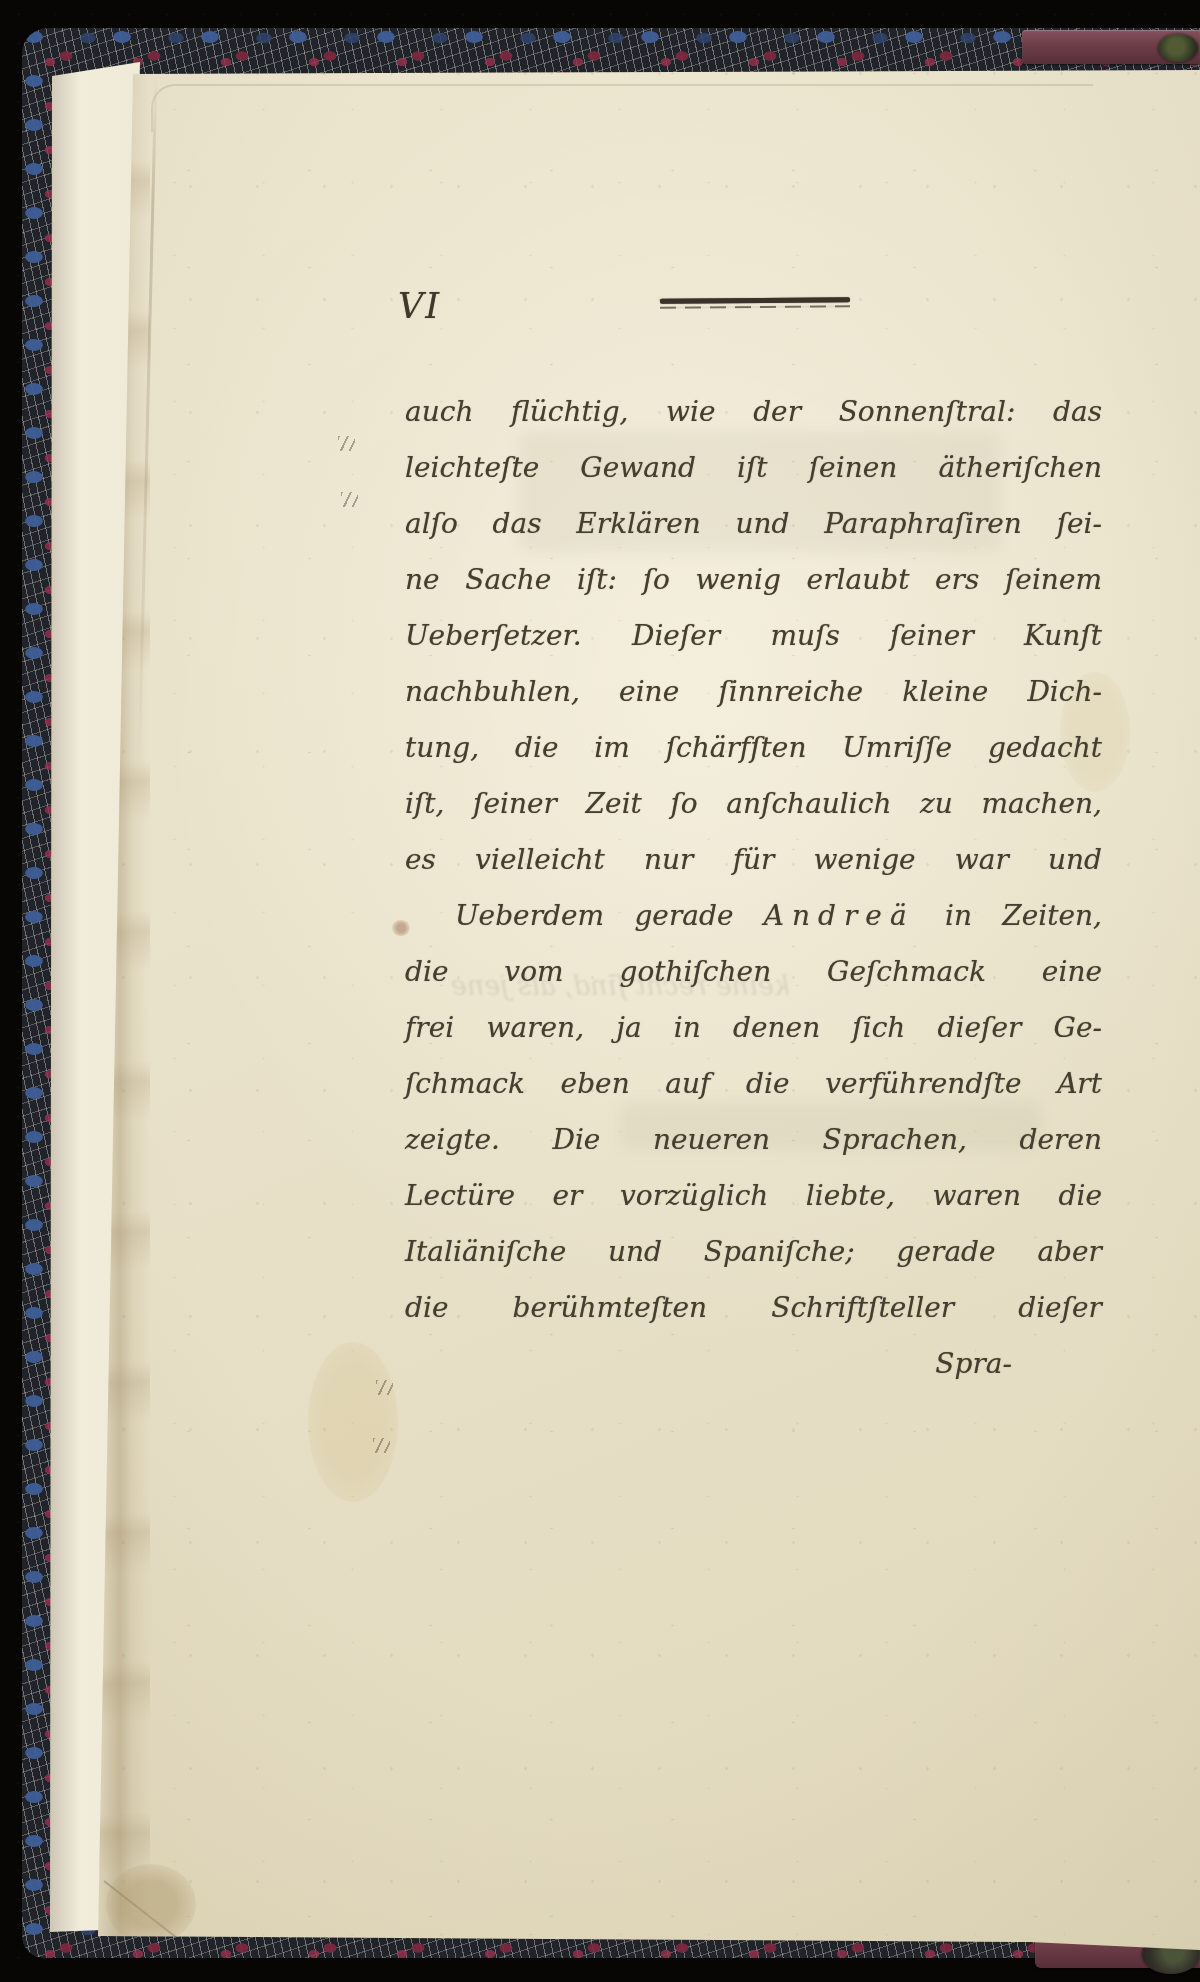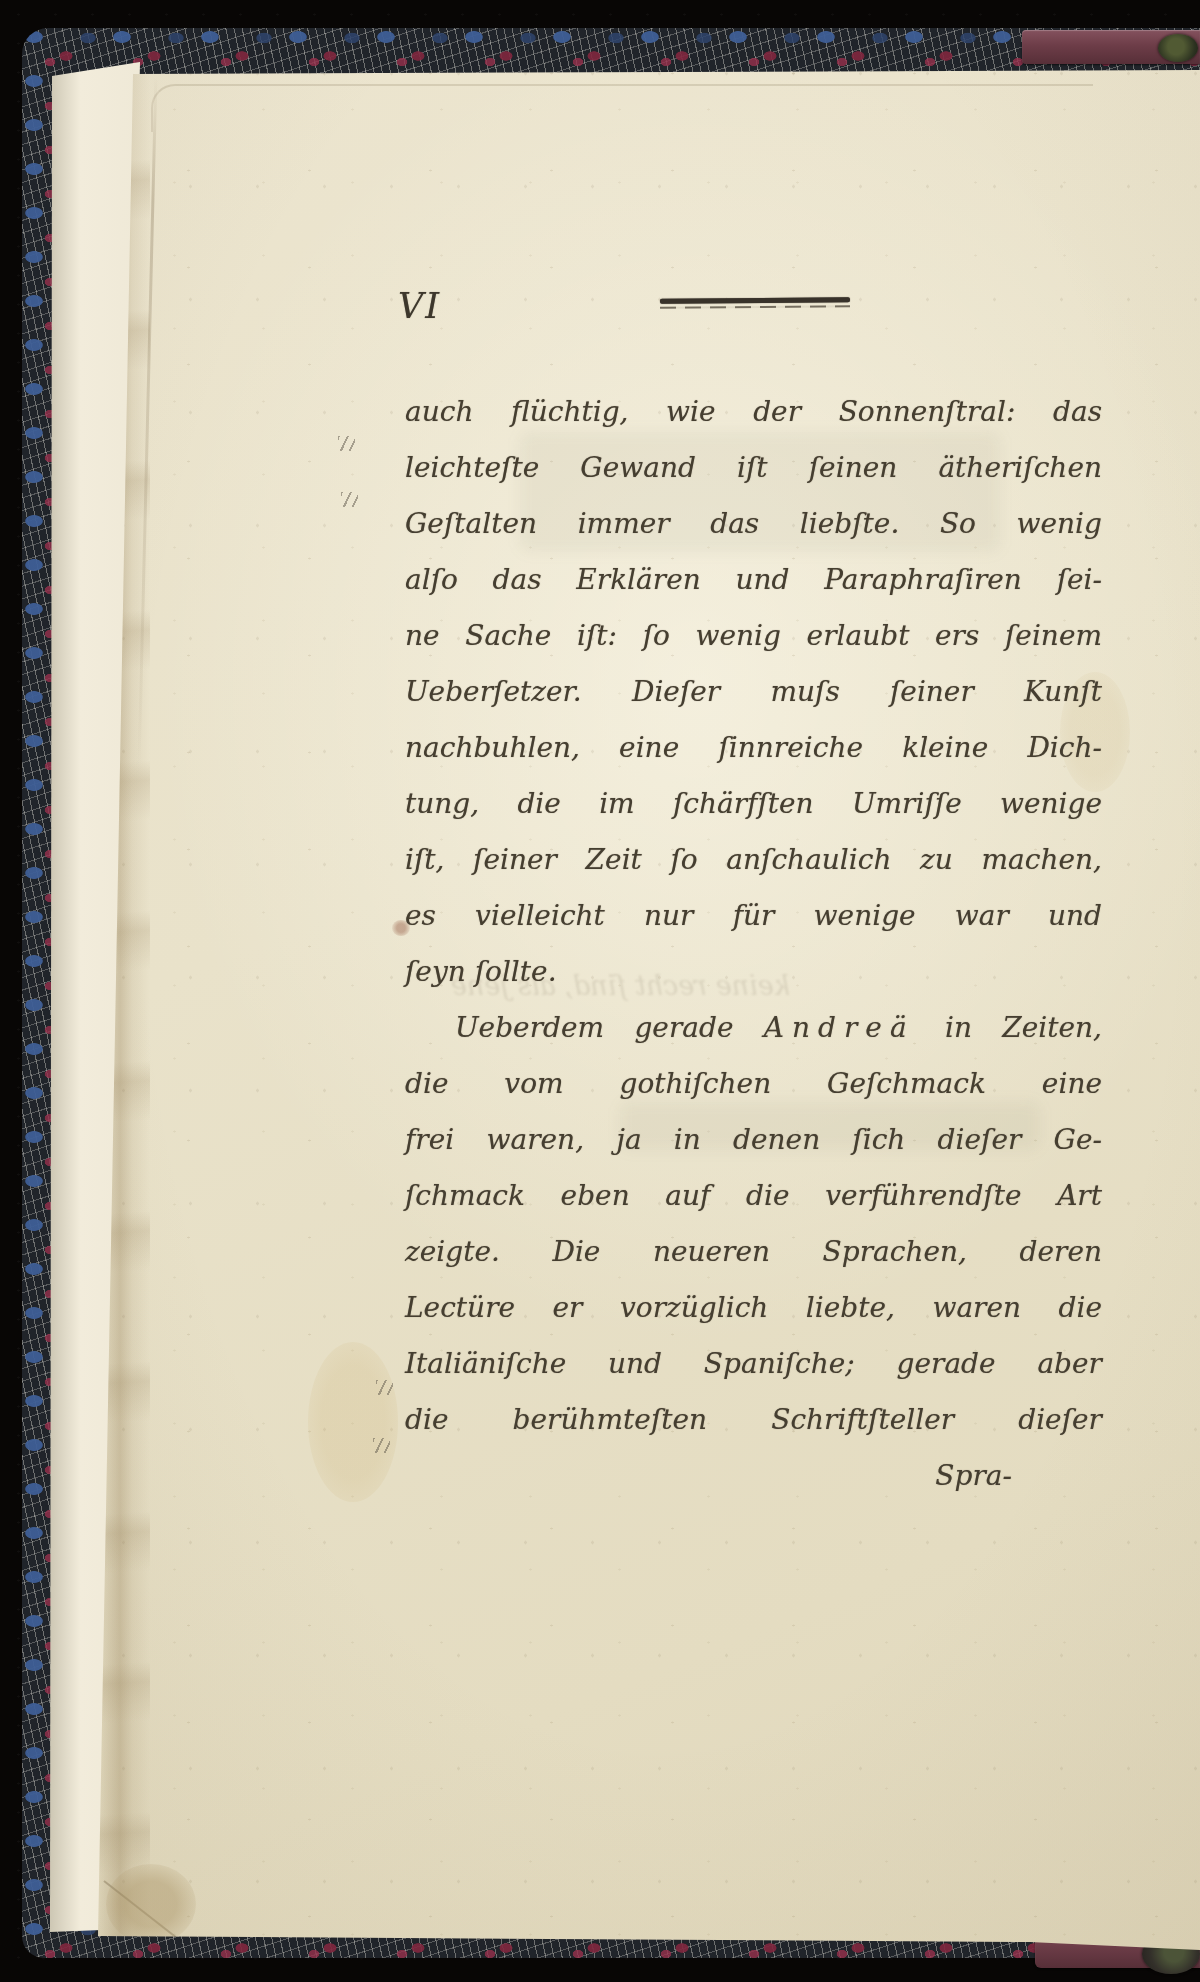--- a/index.html
+++ b/index.html
@@ -151,29 +151,27 @@
     <div class="pagenum">VI</div>
 
     <div class="rule">
       <div class="rule-bar"></div>
       <div class="rule-sub"></div>
     </div>
 
     <div class="textblock">
       <div class="line just">auch flüchtig, wie der Sonnenſtral: das</div>
       <div class="line just">leichteſte Gewand iſt ſeinen ätheriſchen</div>
-      <div class="line just">Geſtalten immer das liebſte. So wenig</div>
       <div class="line just">alſo das Erklären und Paraphraſiren ſei-</div>
       <div class="line just">ne Sache iſt: ſo wenig erlaubt ers ſeinem</div>
       <div class="line just">Ueberſetzer. Dieſer muſs ſeiner Kunſt</div>
       <div class="line just">nachbuhlen, eine ſinnreiche kleine Dich-</div>
-      <div class="line just">tung, die im ſchärfſten Umriſſe wenige</div>
+      <div class="line just">tung, die im ſchärfſten Umriſſe gedacht</div>
       <div class="line just">iſt, ſeiner Zeit ſo anſchaulich zu machen,</div>
       <div class="line just">es vielleicht nur für wenige war und</div>
-      <div class="line">ſeyn ſollte.</div>
 
       <div class="line just indent">
         <span>Ueberdem gerade </span><span class="sperr">Andreä</span><span> in Zeiten,</span>
       </div>
       <div class="line just">die vom gothiſchen Geſchmack eine</div>
       <div class="line just">frei waren, ja in denen ſich dieſer Ge-</div>
       <div class="line just">ſchmack eben auf die verführendſte Art</div>
       <div class="line just">zeigte. Die neueren Sprachen, deren</div>
       <div class="line just">Lectüre er vorzüglich liebte, waren die</div>
       <div class="line just">Italiäniſche und Spaniſche; gerade aber</div>

